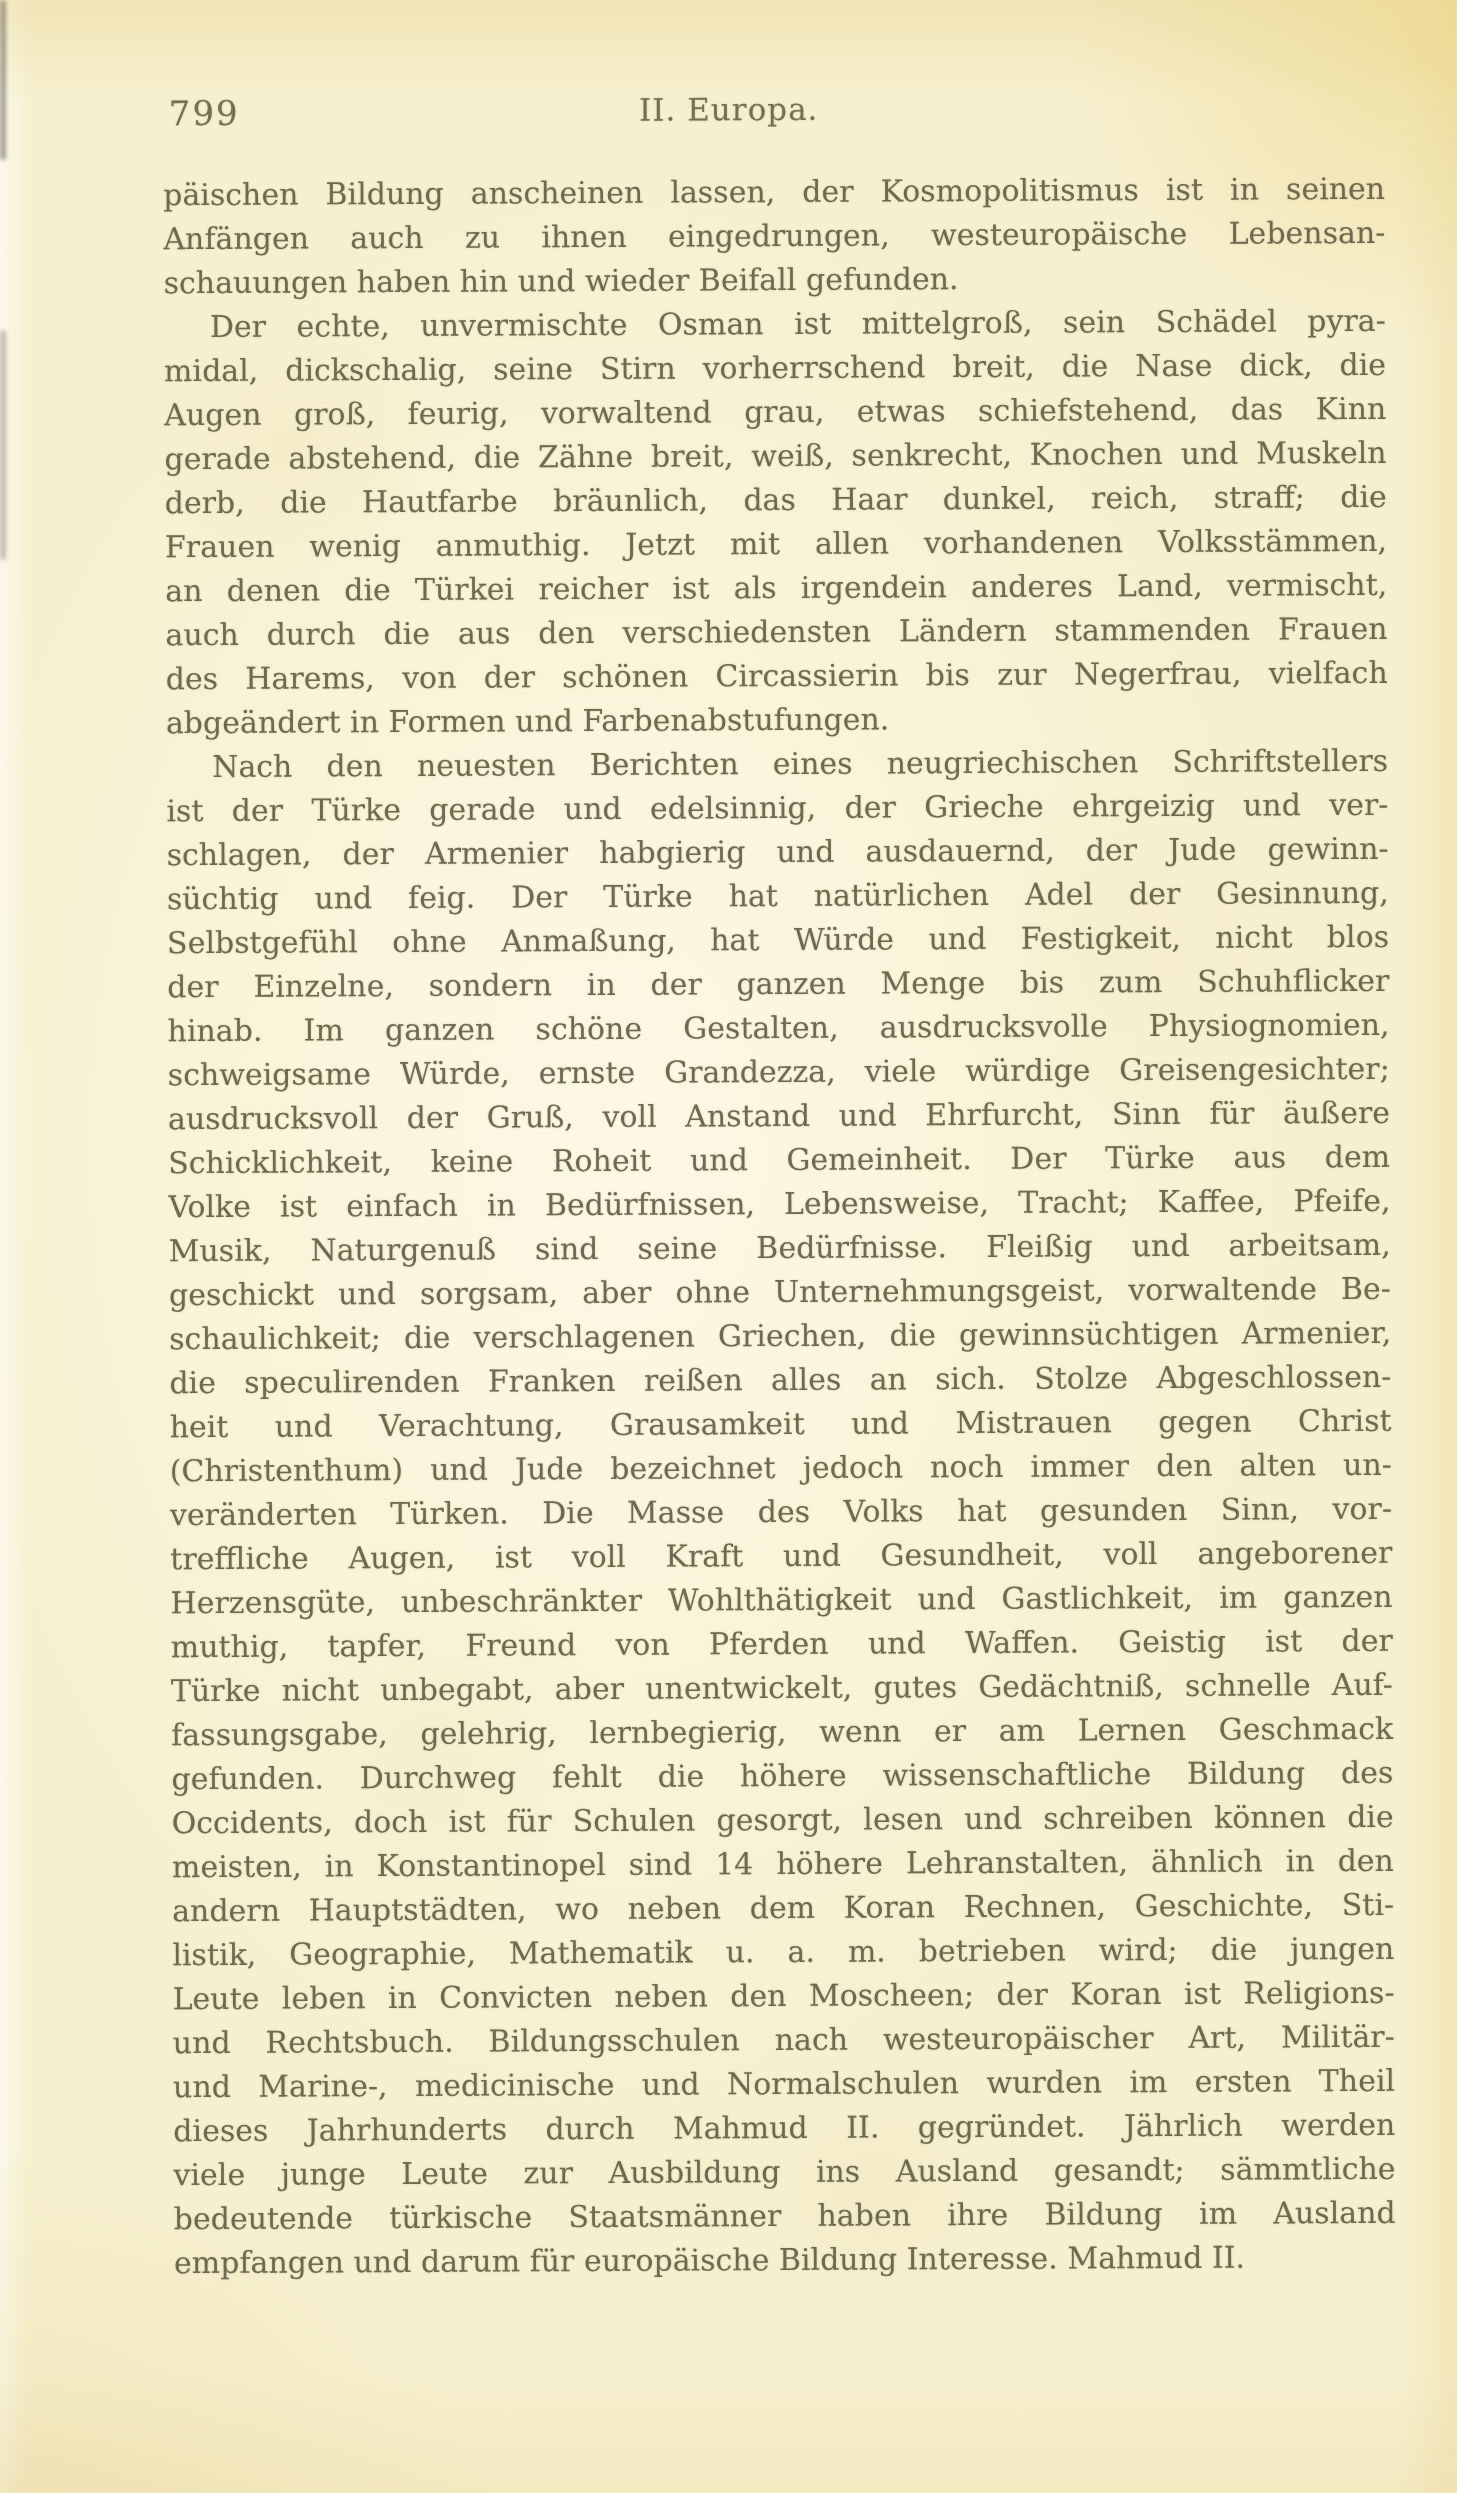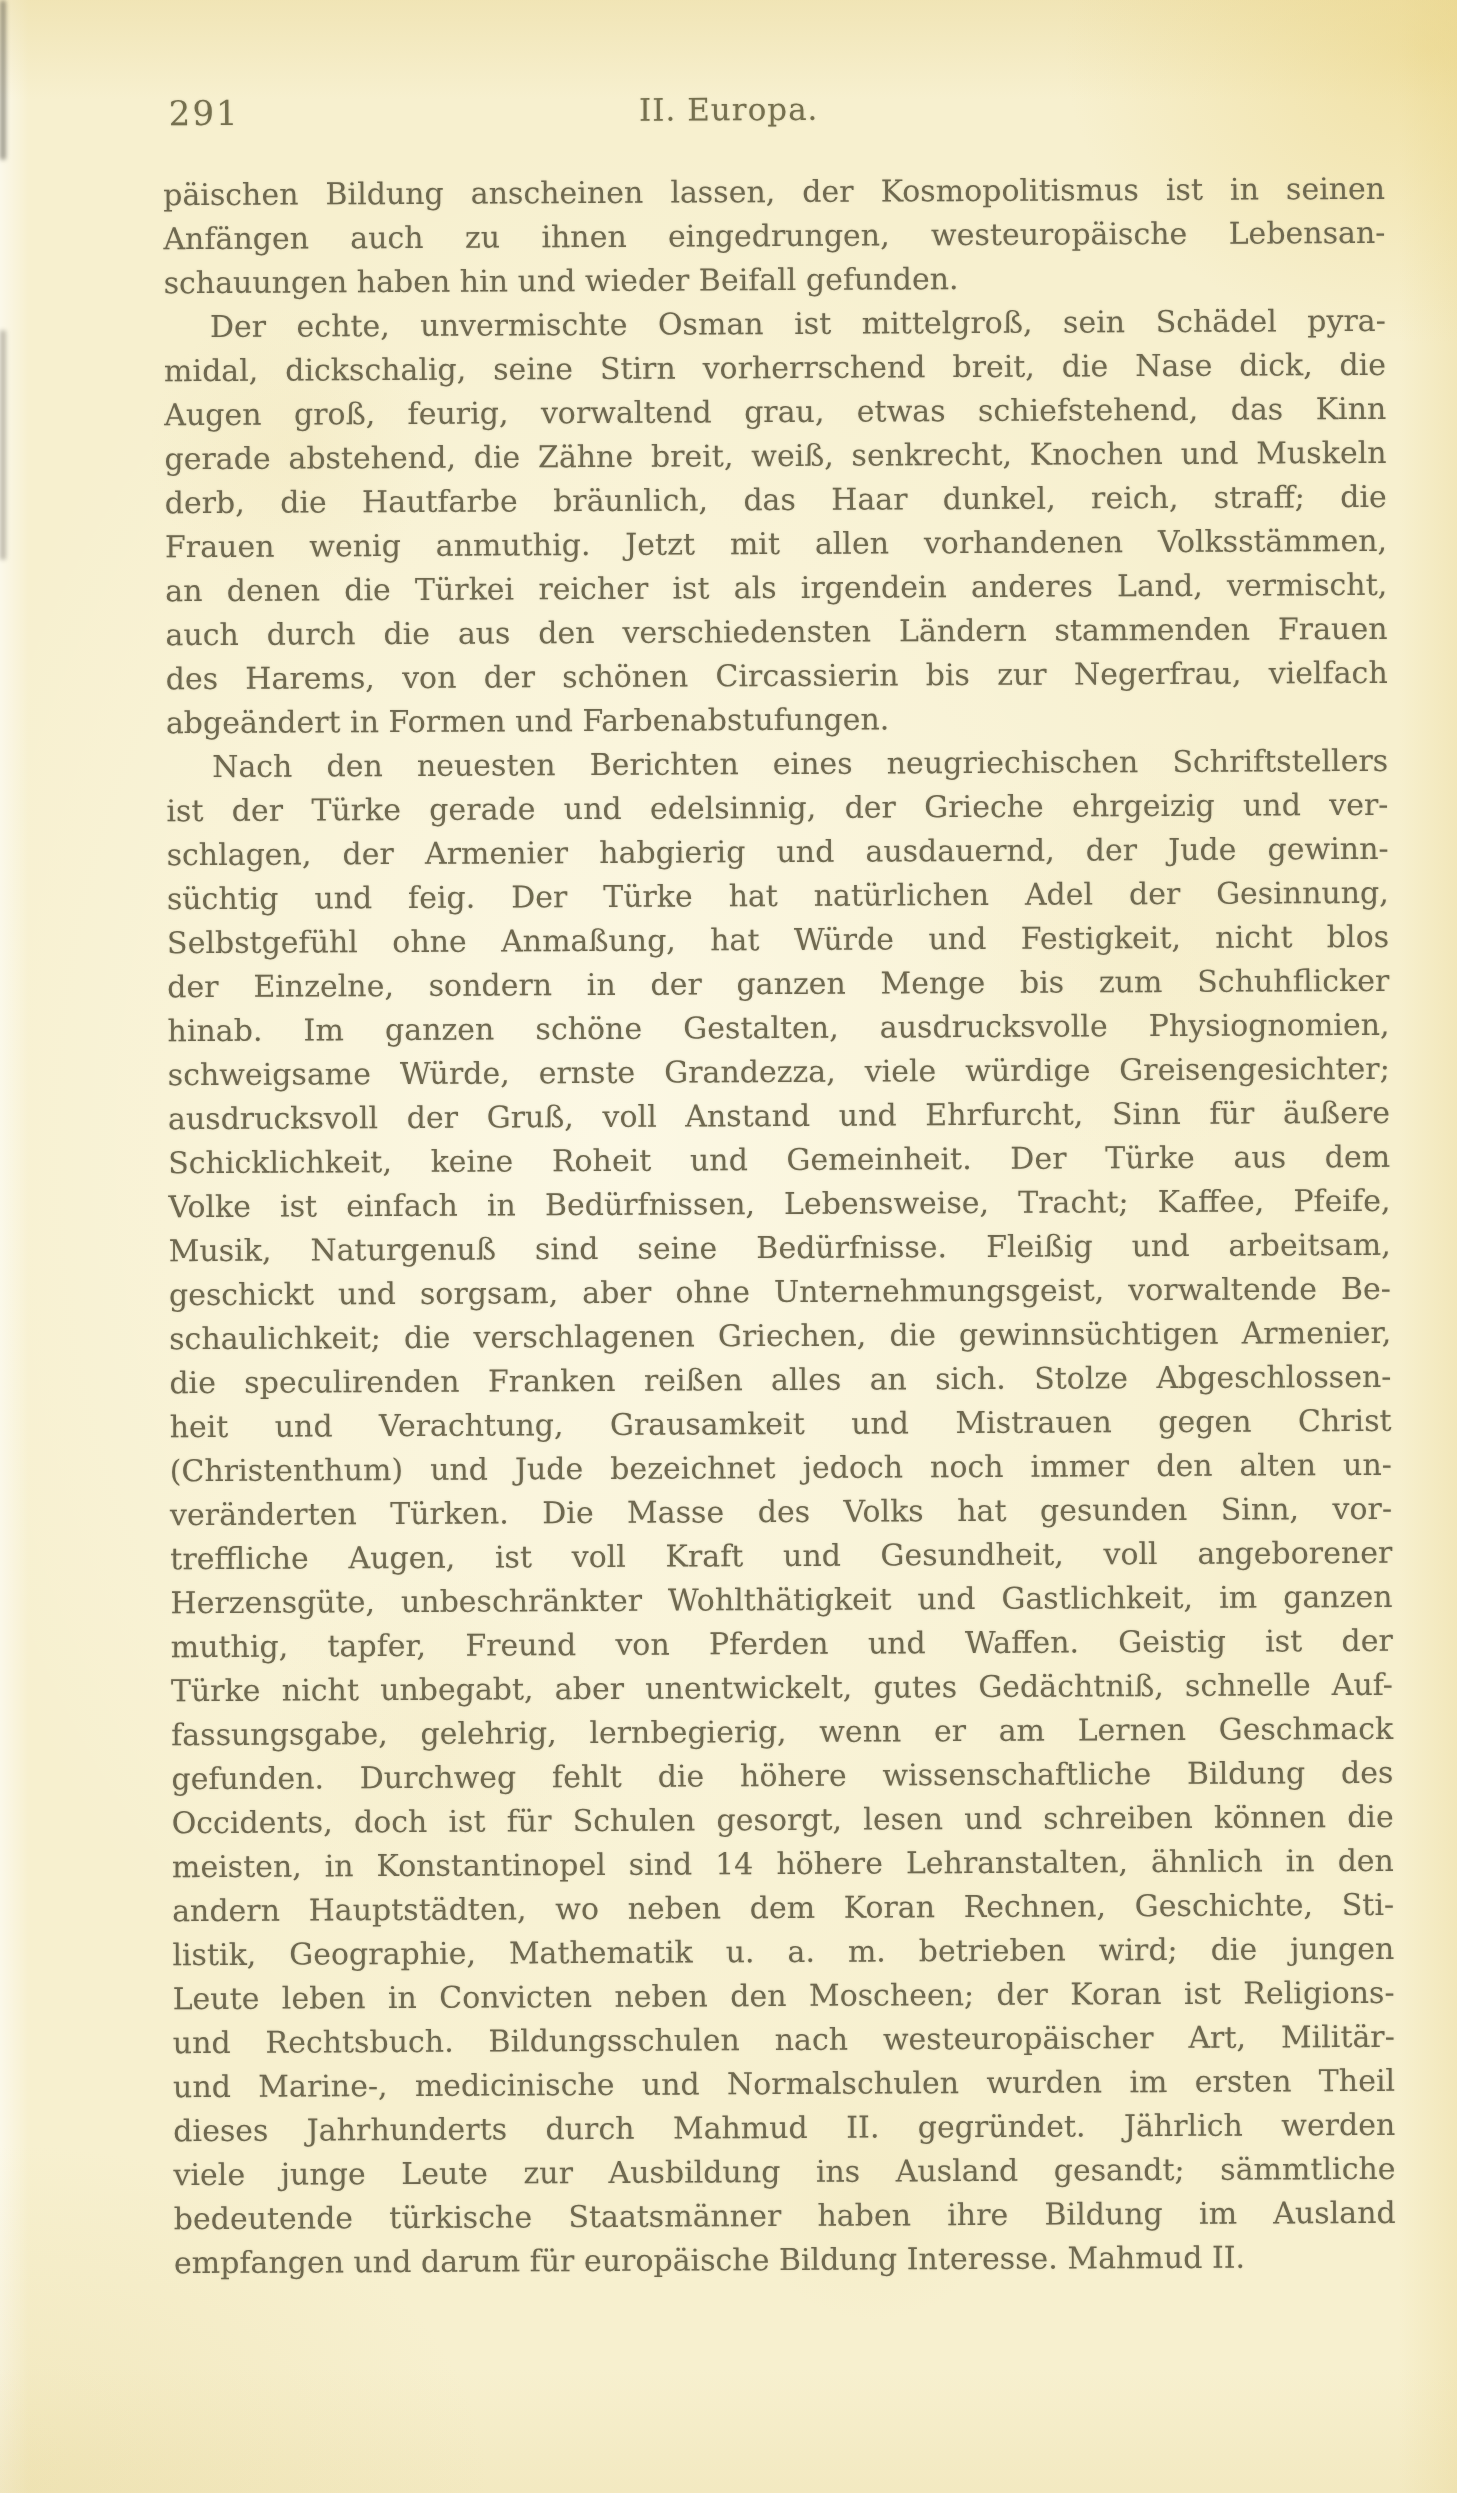--- a/index.html
+++ b/index.html
@@ -97,21 +97,21 @@
 </head>
 <body>
 
 <div class="scan">
   <div class="texture"></div>
   <div class="edge-streak-a"></div>
   <div class="edge-streak-b"></div>
 
   <div class="tilt">
     <div class="running-head">
-      <span class="folio">291</span>
+      <span class="folio">799</span>
       <span class="head-title">II. Europa.</span>
     </div>
 
     <div class="body-text">
 
     <div class="line">päischen Bildung anscheinen lassen, der Kosmopolitismus ist in seinen</div>
         <div class="line">Anfängen auch zu ihnen eingedrungen, westeuropäische Lebensan-</div>
         <div class="line para-end">schauungen haben hin und wieder Beifall gefunden.</div>
         <div class="line indent">Der echte, unvermischte Osman ist mittelgroß, sein Schädel pyra-</div>
         <div class="line">midal, dickschalig, seine Stirn vorherrschend breit, die Nase dick, die</div>

